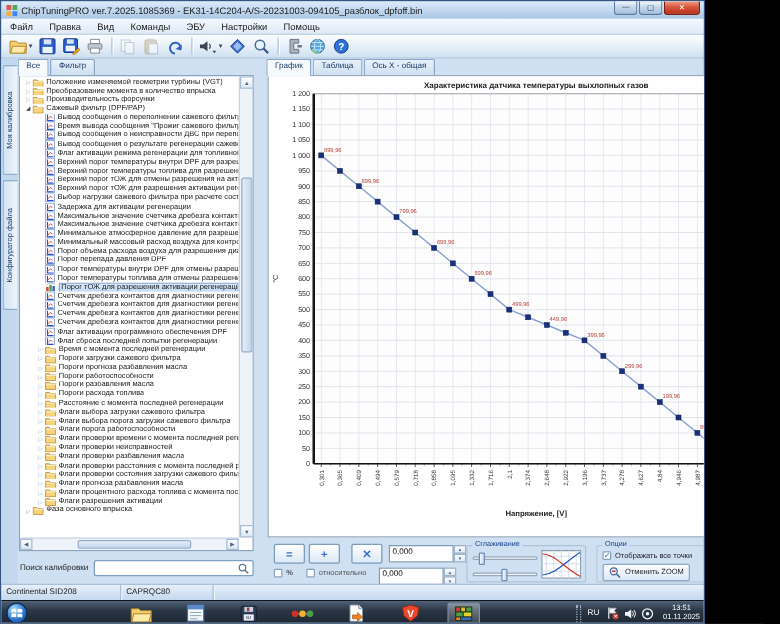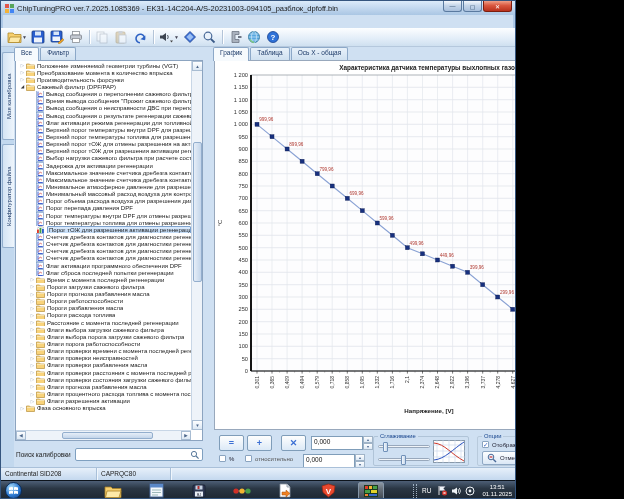--- a/index.html
+++ b/index.html
@@ -1,17 +1,17 @@
 <!DOCTYPE html>
 <html><head>
 <meta charset="utf-8">
 <style>
   html,body{margin:0;padding:0;background:#000;}
   *{box-sizing:border-box;}
-  .app{position:relative;width:516px;height:499px;font-family:"Liberation Sans",sans-serif;
+  .app{position:relative;width:564px;height:499px;font-family:"Liberation Sans",sans-serif;
        background:#cfe0f2;border:1px solid #35557e;overflow:hidden;
        box-shadow:inset 0 0 0 2px rgba(165,195,228,.8);}
   
   .titlebar{position:absolute;left:0;top:0;width:100%;height:14px;
     background:linear-gradient(#dcebfa,#aac6e4);display:flex;align-items:center;
     font-size:7.5px;color:#1b1b1b;padding-left:4px;}
   .appicon{width:9px;height:9px;margin-right:3px;display:inline-block;}
   .title-text{white-space:nowrap;overflow:hidden;}
   .wincontrols{position:absolute;right:3px;top:0;display:flex;}
   .wbtn{height:11px;border:1px solid #5a7aa0;border-top:none;
@@ -127,20 +127,29 @@
         </svg>
     </span>
     <span class="title-text">ChipTuningPRO ver.7.2025.1085369 - EK31-14C204-A/S-20231003-094105_разблок_dpfoff.bin</span>
     <div class="wincontrols">
       <div class="wbtn min">—</div>
       <div class="wbtn max">▢</div>
       <div class="wbtn close">✕</div>
     </div>
   </div>
 
+  <div class="menubar" id="menu-bar">
+      <span>Файл</span>
+      <span>Правка</span>
+      <span>Вид</span>
+      <span>Команды</span>
+      <span>ЭБУ</span>
+      <span>Настройки</span>
+      <span>Помощь</span>
+    </div>
 
   <div class="toolbar" id="main-toolbar">
       <div class="tbtn">
         <svg width="16" height="14">
           <path d="M1 3 h5 l1.5 1.5 H14 v8 H1 z" fill="#f6cf6e" stroke="#b08a2e" stroke-width="0.8"></path>
           <path d="M3 7 h11 l-2 5.5 H1.5 z" fill="#fde9a8" stroke="#b08a2e" stroke-width="0.8"></path>
         </svg>
       </div>
       <span class="tcaret">▼</span>
       <div class="tbtn">

